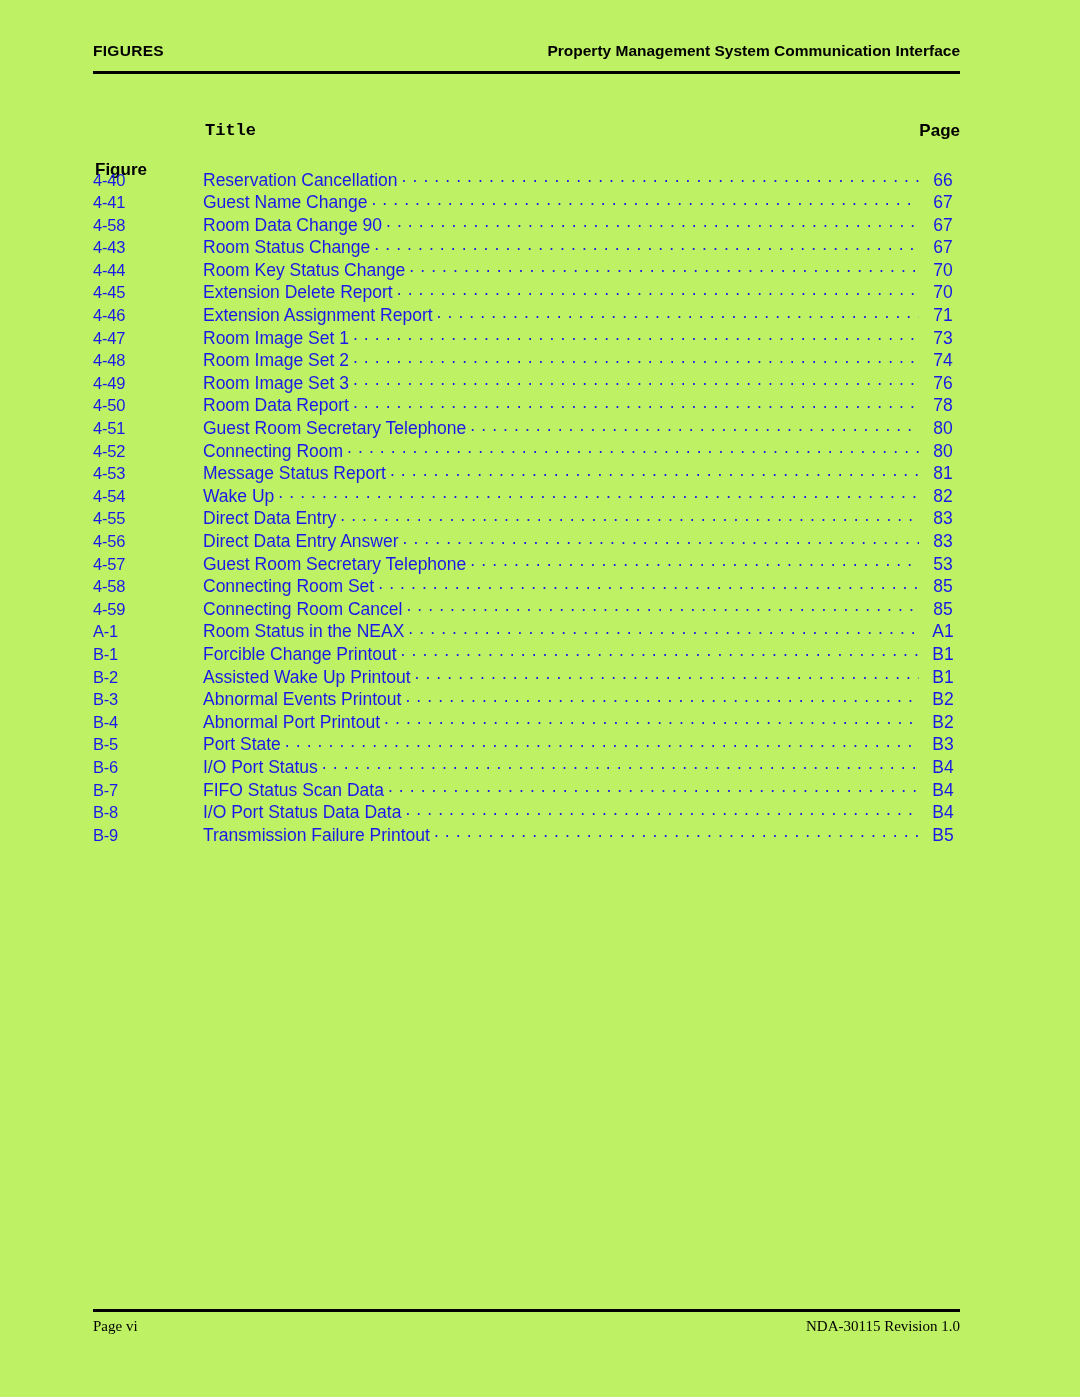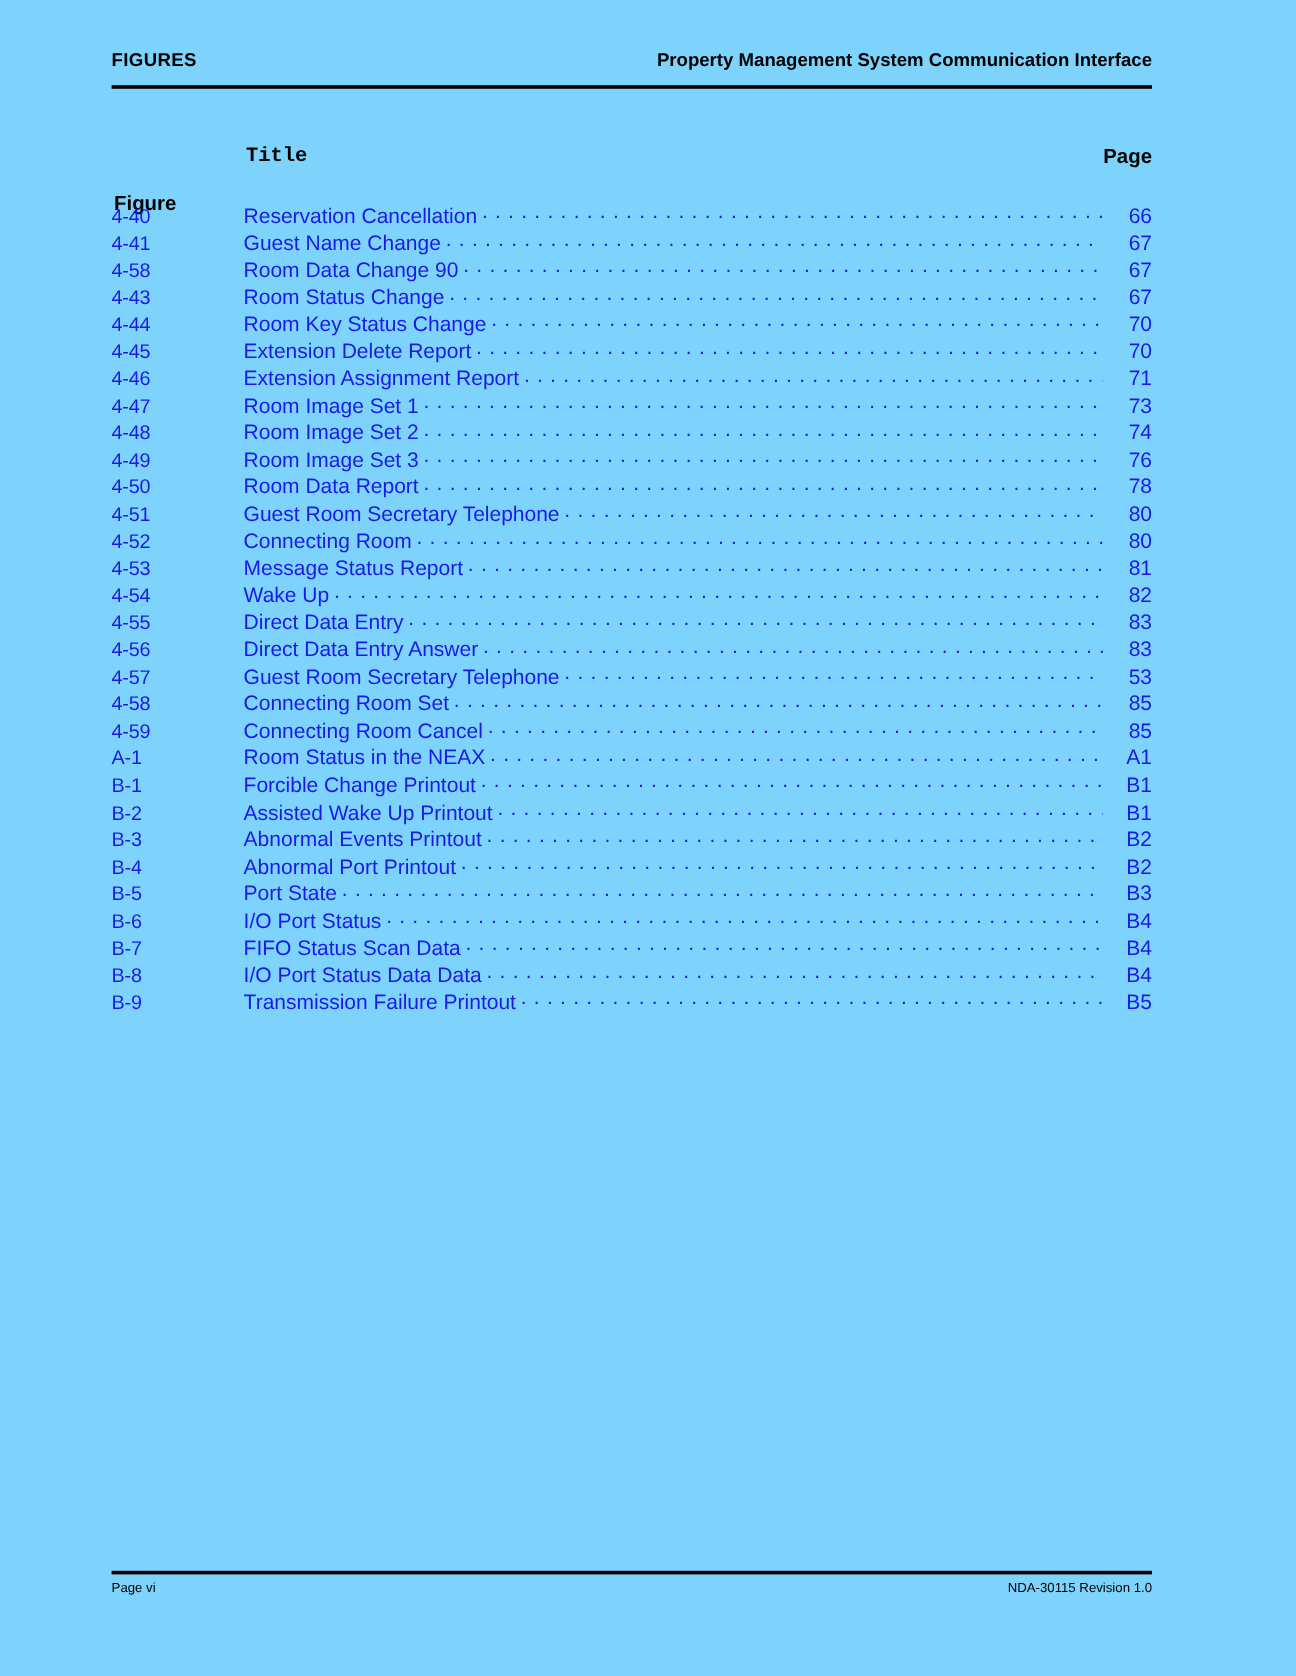--- a/index.html
+++ b/index.html
@@ -10,21 +10,21 @@
   }
   body {
     font-family: "Liberation Sans", sans-serif;
     color: #000000;
   }
   .page {
     position: relative;
     width: 1080px;
     height: 1397px;
     margin: 0 auto;
-    background: #7dd3fc;
+    background: #bef264;
     overflow: hidden;
   }
 
   
   .page-header {
     position: absolute;
     left: 93px;
     top: 42px;
     width: 867px;
     display: flex;
@@ -107,21 +107,21 @@
     left: 0;
     bottom: 0;
     letter-spacing: 0.6px;
     font-size: 17.5px;
     line-height: 1em;
     white-space: nowrap;
   }
   .toc-page {
     flex: 0 0 auto;
     width: 34px;
-    text-align: right;
+    text-align: center;
     padding-left: 7px;
     font-size: 17.5px;
   }
 
   
   .footer-rule {
     position: absolute;
     left: 93px;
     top: 1309px;
     width: 867px;
@@ -129,21 +129,22 @@
     background: #000000;
   }
   .page-footer {
     position: absolute;
     left: 93px;
     top: 1318px;
     width: 867px;
     display: flex;
     align-items: baseline;
     justify-content: space-between;
-    font-size: 11px;
+    font-size: 15px;
+    font-family: Liberation Serif, serif;
   }
   .footer-left, .footer-right { white-space: nowrap; }
 </style>
 </head>
 <body>
 
 <div class="page">
 
   <div class="page-header">
     <div class="header-left">FIGURES</div>

